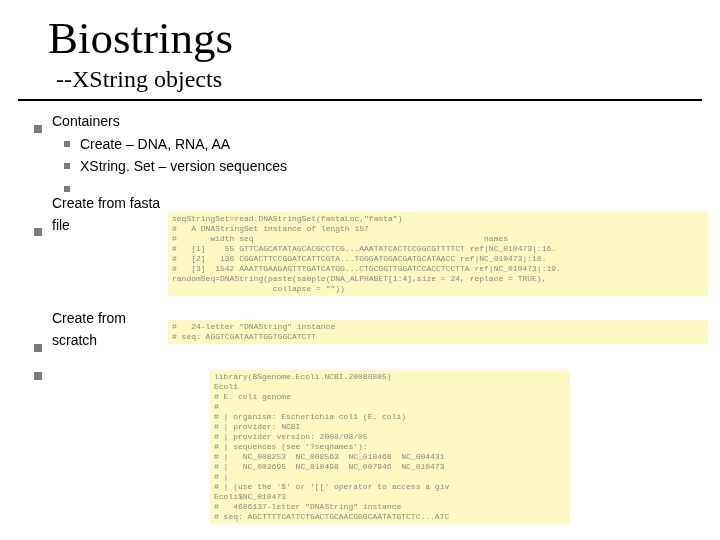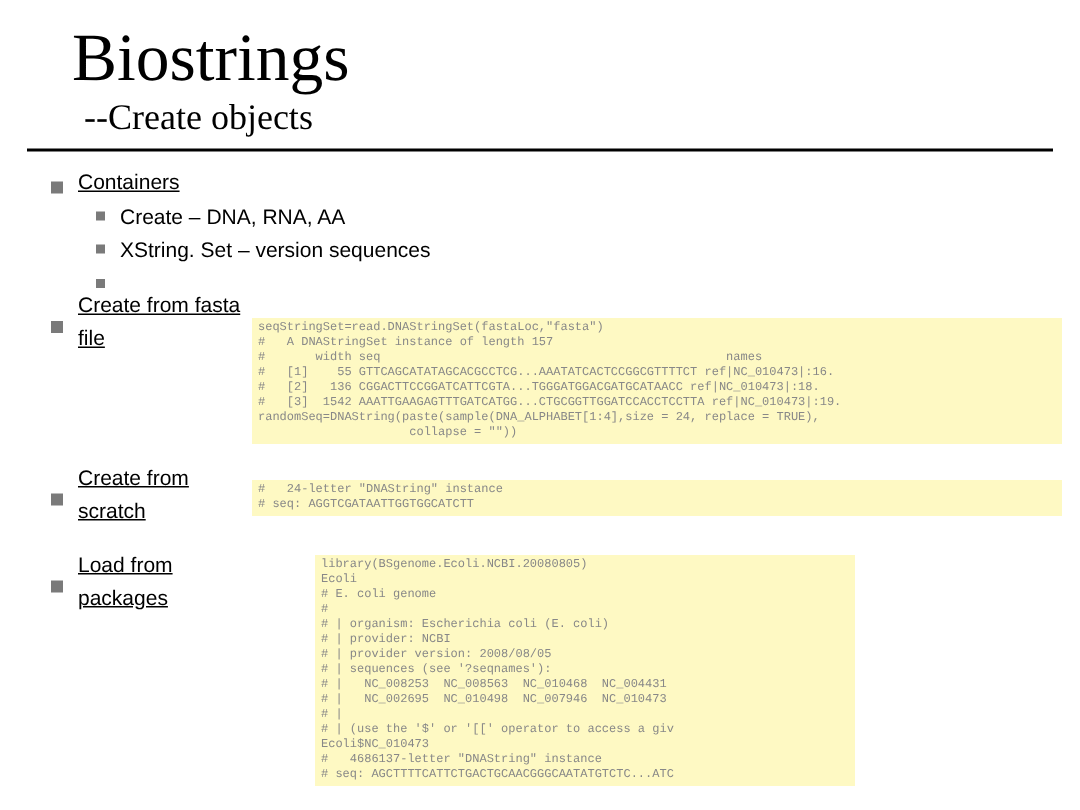--- a/index.html
+++ b/index.html
@@ -30,23 +30,22 @@
   }
   .content {
     padding: 10px 30px 0 34px;
     font-family: Arial, Helvetica, sans-serif;
     font-size: 14px;
     color: #000;
     line-height: 1.55;
   }
   .b1 {
     display: flex;
-    align-items: center;
+    align-items: flex-end;
     margin-bottom: 1px;
-    text-decoration: underline;
   }
   .b2 {
     display: flex;
     align-items: flex-start;
     margin-left: 30px;
     margin-bottom: 1px;
   }
   .sq {
     display: inline-block;
     width: 8px;
@@ -80,21 +79,21 @@
   .codeimg.c1 { left: 168px; top: 212px; width: 540px; }
   .codeimg.c2 { left: 168px; top: 320px; width: 540px; }
   .codeimg.c3 { left: 210px; top: 370px; width: 360px; }
 </style>
 </head>
 <body>
 
 <div class="title-area">
   <div class="title">Biostrings</div>
   <div class="subtitle">
-    <span class="dashes">--</span><span>Create objects</span>
+    <span class="dashes">--</span><span>XString objects</span>
   </div>
 </div>
 
 <div class="content">
 
   <div class="b1">
     <span class="sq"></span>
     <span class="b1-text">Containers</span>
   </div>
   <div class="b2">
@@ -114,21 +113,20 @@
     <span class="b1-text" style="max-width:110px">Create from fasta file</span>
   </div>
 
   <div class="b1 sect" style="margin-top:72px">
     <span class="sq"></span>
     <span class="b1-text" style="max-width:110px">Create from scratch</span>
   </div>
 
   <div class="b1 sect" style="margin-top:14px">
     <span class="sq"></span>
-    <span class="b1-text" style="max-width:110px">Load from packages</span>
   </div>
 
 </div>
 
 <div class="codeimg c1">seqStringSet=read.DNAStringSet(fastaLoc,"fasta")
 #   A DNAStringSet instance of length 157
 #       width seq                                                names
 #   [1]    55 GTTCAGCATATAGCACGCCTCG...AAATATCACTCCGGCGTTTTCT ref|NC_010473|:16.
 #   [2]   136 CGGACTTCCGGATCATTCGTA...TGGGATGGACGATGCATAACC ref|NC_010473|:18.
 #   [3]  1542 AAATTGAAGAGTTTGATCATGG...CTGCGGTTGGATCCACCTCCTTA ref|NC_010473|:19.

